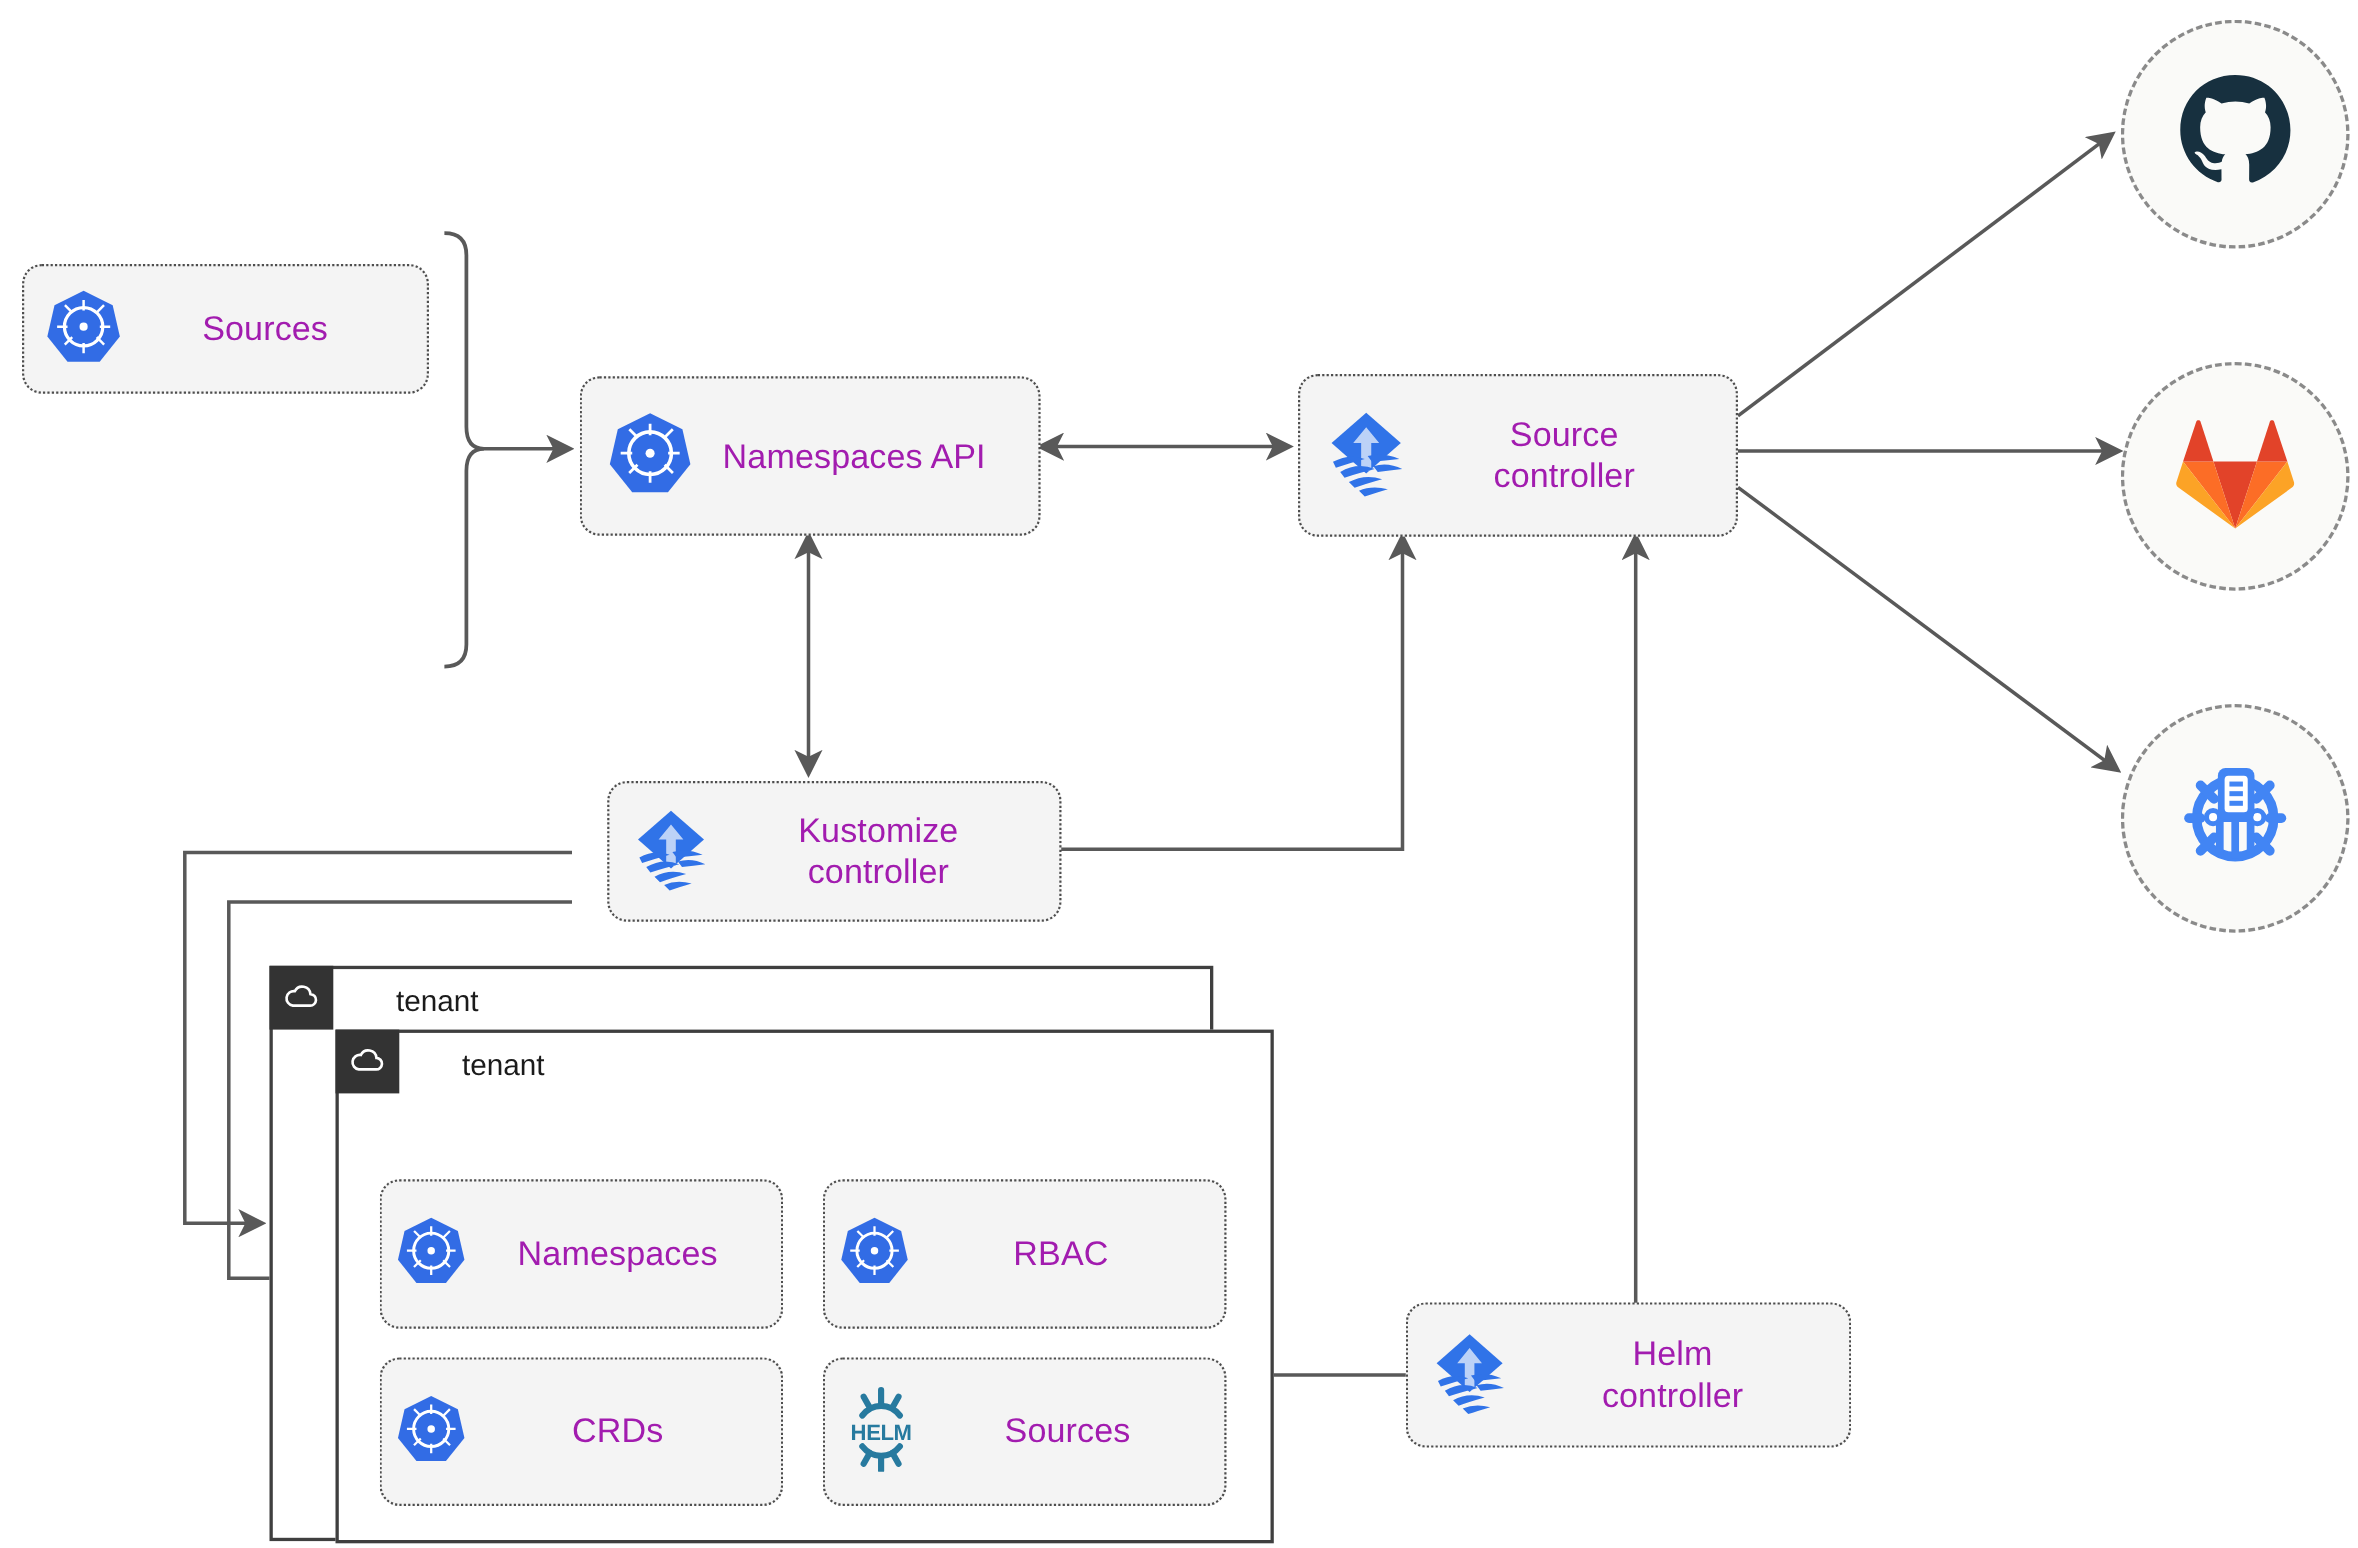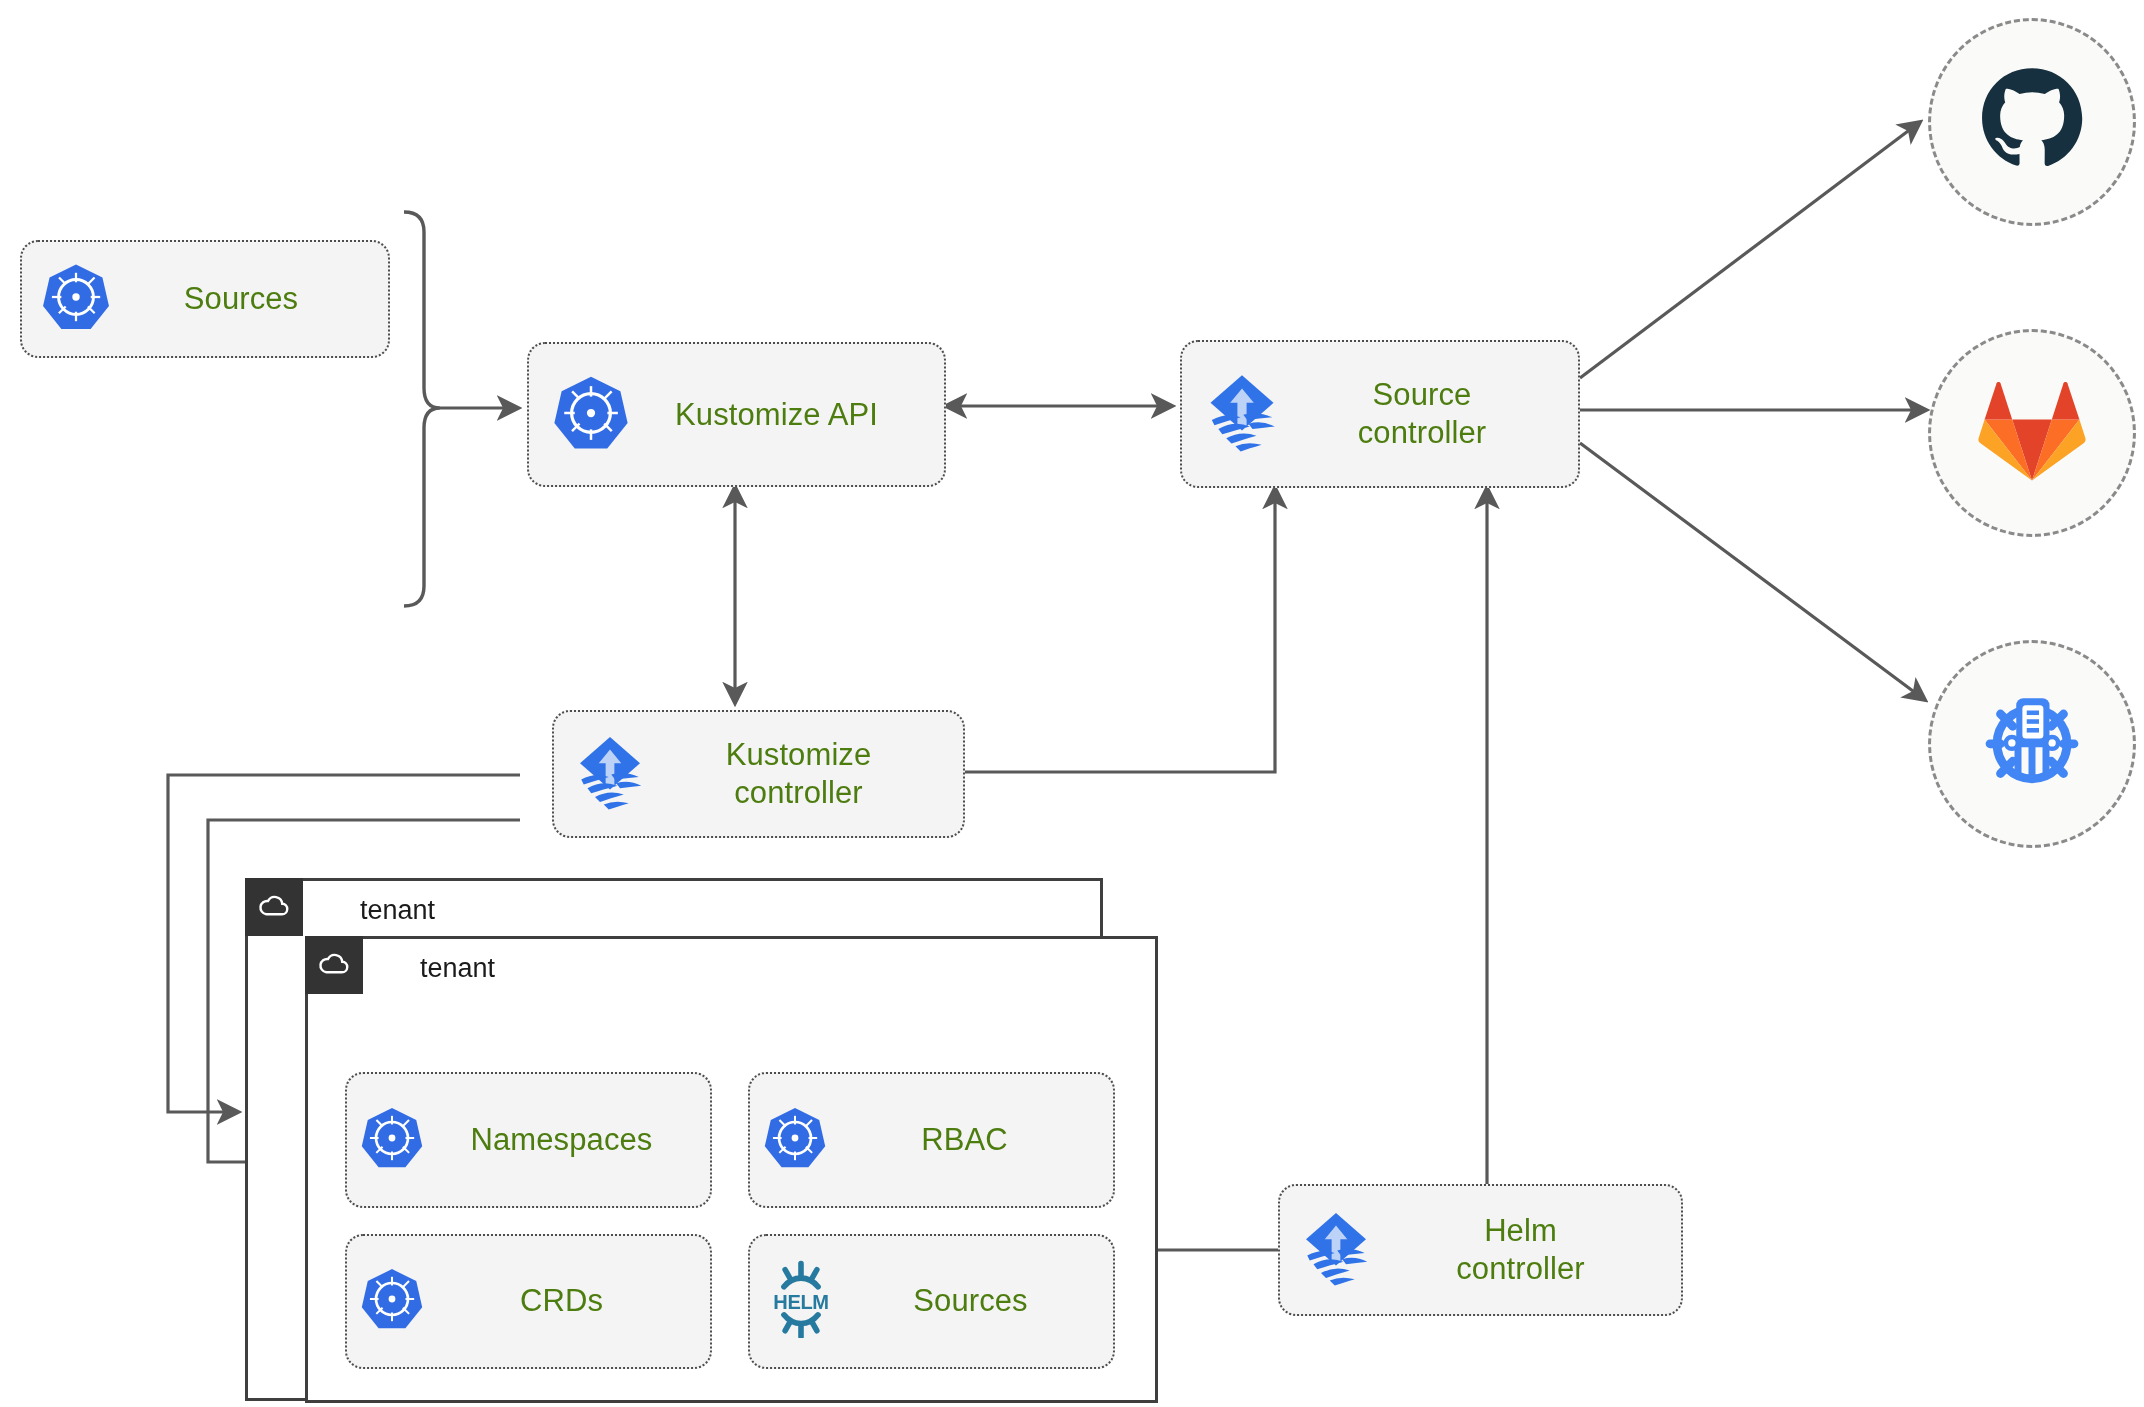--- a/index.html
+++ b/index.html
@@ -32,21 +32,21 @@
     background: #f4f4f4;
     border: 2px dotted #4d4d4d;
     border-radius: 18px;
     display: flex;
     align-items: center;
     box-sizing: border-box;
   }
   .node .label {
     flex: 1 1 auto;
     text-align: center;
-    color: #4d7c0f;
+    color: #a21caf;
     font-size: 31px;
     line-height: 1.22;
     white-space: pre-line;
     letter-spacing: 0.1px;
   }
   .node .ico {
     flex: 0 0 auto;
     display: block;
   }
 
@@ -179,21 +179,21 @@
           <path d="M10.6 31h8.4v2h-8.4z"></path>
             <path d="M45.1 31h8.4v2h-8.4z"></path>
           <path d="M16.2 15.3l1.4-1.4 6 6-1.4 1.4z"></path>
             <path d="M41.9 41.1l1.4-1.4 6 6-1.4 1.4z"></path>
           <path d="M47.8 13.9l1.4 1.4-6 6-1.4-1.4z"></path>
             <path d="M22.1 39.7l1.4 1.4-6 6-1.4-1.4z"></path>
         </g>
         <circle cx="32" cy="32" r="15.5" fill="none" stroke="#ffffff" stroke-width="2.6"></circle>
       </svg>
     </span>
-    <span class="label">Kustomize API</span>
+    <span class="label">Namespaces API</span>
   </div>
 
   <div class="node" style="left:1180px; top:340px; width:400px; height:148px; padding:0 18px;">
     <span class="ico">
       <svg width="84" height="84" viewBox="0 0 64 64">
         <path d="M32 4 L56 25 L32 46 L8 25 Z" fill="#3073e8"></path>
         <path d="M32 14 L41 25 L35.5 25 L35.5 44 L28.5 44 L28.5 25 L23 25 Z" fill="#bcd2f7"></path>
         <g fill="#3073e8">
           <path d="M9 38 Q20 32 31 36 Q20 39 11 42 Z"></path>
           <path d="M14 45 Q26 38 38 43 Q26 46 17 49 Z"></path>

